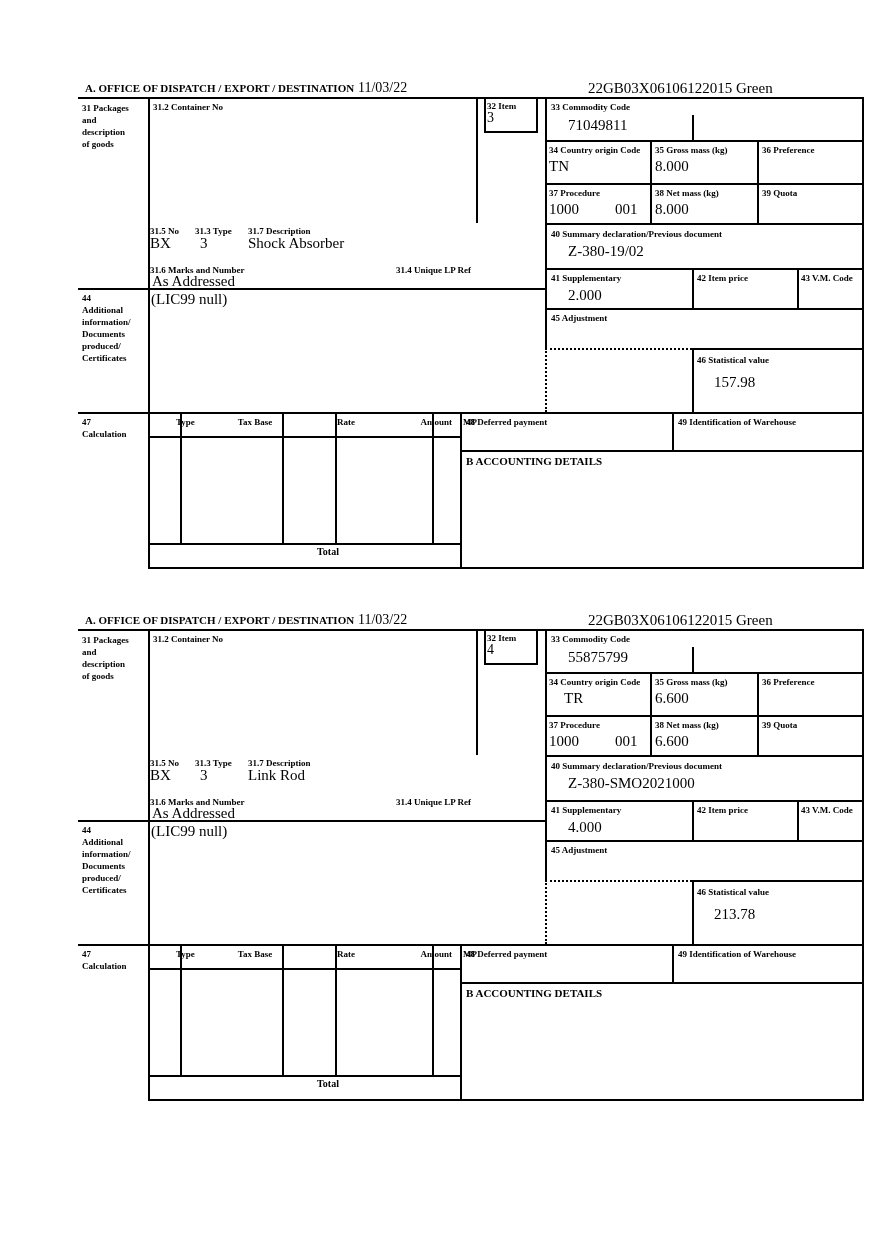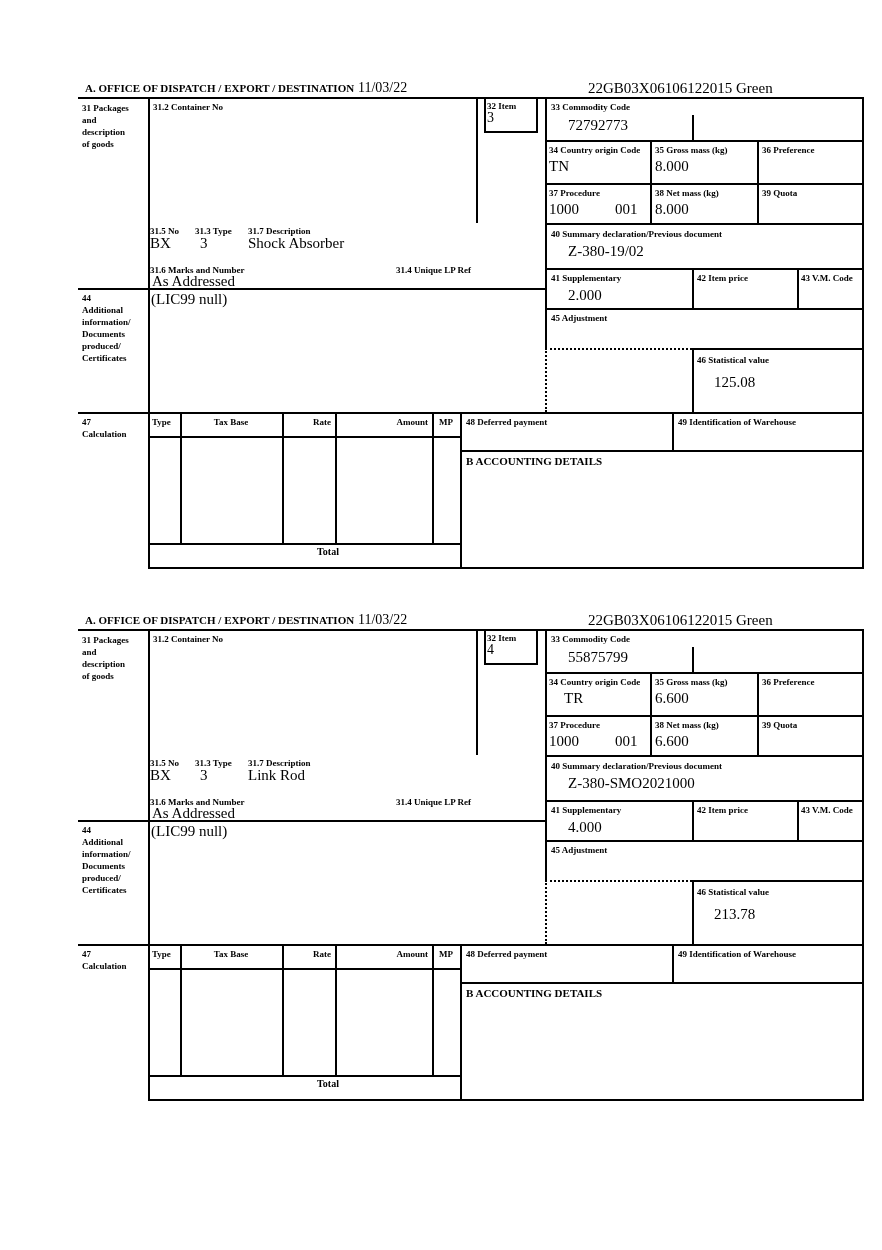--- a/index.html
+++ b/index.html
@@ -9,21 +9,21 @@
   .ln{position:absolute;background:#000;}
   .dt-h{position:absolute;border-top:2px dotted #000;height:0;}
   .dt-v{position:absolute;border-left:2px dotted #000;width:0;}
   .lb{position:absolute;font-weight:bold;font-size:9px;line-height:12px;white-space:pre-line;}
   .vl{position:absolute;font-size:15px;line-height:16px;white-space:pre;}
   .hdrA{position:absolute;font-weight:bold;font-size:11px;}
   .hdrV{position:absolute;font-size:14px;}
   .hdrR{position:absolute;font-size:15px;}
   .secB{position:absolute;font-weight:bold;font-size:11px;}
   .tot{position:absolute;font-weight:bold;font-size:10px;text-align:center;}
-  .colh{position:absolute;font-weight:bold;font-size:9px;top:337px;}
+  .colh{position:absolute;font-weight:bold;font-size:9px;top:337px;margin-left:24px;}
   .b32{position:absolute;border-left:2px solid #000;border-right:2px solid #000;border-bottom:2px solid #000;}
 </style>
 </head>
 <body>
 
 <div class="page" id="page">
   <section class="sad-form" style="top: 80px;">
 
     <span class="hdrA" style="left:7px;top:2px">A. OFFICE OF DISPATCH / EXPORT / DESTINATION</span>
     <span class="hdrV" style="left:280px;top:0px">11/03/22</span>
@@ -69,21 +69,21 @@
 
     <span class="lb" style="left:4px;top:22px;width:64px">31 Packages
 and
 description
 of goods</span>
     <span class="lb" style="left:75px;top:21px">31.2 Container No</span>
     <span class="lb" style="left:409px;top:20px">32 Item</span>
     <span class="vl" style="left:409px;top:30px;font-size:14px">3</span>
 
     <span class="lb" style="left:473px;top:21px">33 Commodity Code</span>
-    <span class="vl" style="left:490px;top:37px">72792773</span>
+    <span class="vl" style="left:490px;top:37px">71049811</span>
 
     <span class="lb" style="left:471px;top:64px">34 Country origin Code</span>
     <span class="vl" style="left:471px;top:78px">TN</span>
     <span class="lb" style="left:577px;top:64px">35 Gross mass (kg)</span>
     <span class="vl" style="left:577px;top:78px">8.000</span>
     <span class="lb" style="left:684px;top:64px">36 Preference</span>
 
     <span class="lb" style="left:471px;top:107px">37 Procedure</span>
     <span class="vl" style="left:471px;top:121px">1000</span>
     <span class="vl" style="left:537px;top:121px">001</span>
@@ -114,21 +114,21 @@
 Additional
 information/
 Documents
 produced/
 Certificates</span>
     <span class="vl" style="left:73px;top:211px">(LIC99 null)</span>
 
     <span class="lb" style="left:473px;top:232px">45 Adjustment</span>
 
     <span class="lb" style="left:619px;top:274px">46 Statistical value</span>
-    <span class="vl" style="left:636px;top:294px">125.08</span>
+    <span class="vl" style="left:636px;top:294px">157.98</span>
 
     <span class="lb" style="left:4px;top:336px;width:60px">47
 Calculation</span>
     <span class="colh" style="left:74px">Type</span>
     <span class="colh" style="left:102px;width:102px;text-align:center">Tax Base</span>
     <span class="colh" style="left:204px;width:49px;text-align:right">Rate</span>
     <span class="colh" style="left:257px;width:93px;text-align:right">Amount</span>
     <span class="colh" style="left:354px;width:28px;text-align:center">MP</span>
 
     <span class="lb" style="left:388px;top:336px">48 Deferred payment</span>

